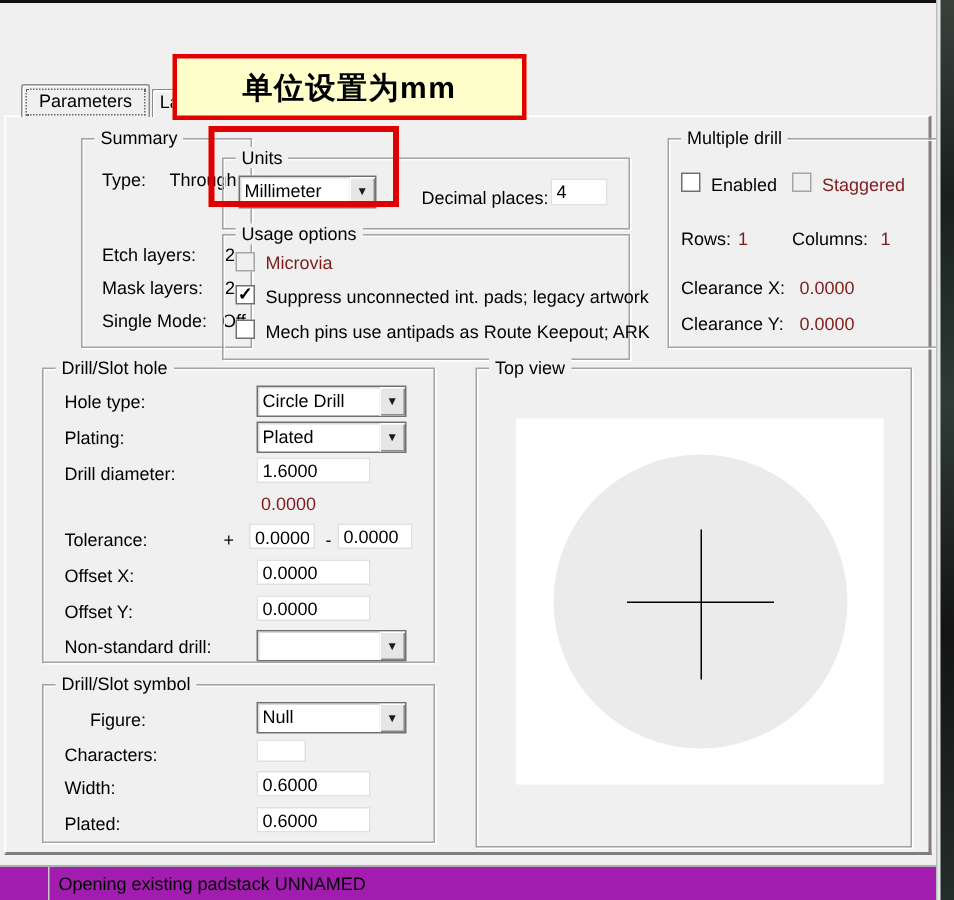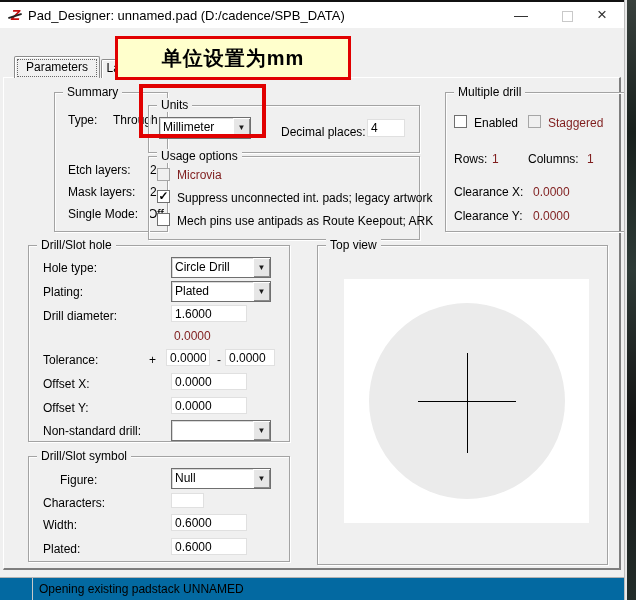--- a/index.html
+++ b/index.html
@@ -59,37 +59,30 @@
   .cross-v{position:absolute;left:123px;top:74px;width:1px;height:100px;background:#000;}
   .cross-h{position:absolute;left:74px;top:122px;width:98px;height:1px;background:#000;}
 
   
   .callout{position:absolute;left:115px;top:36px;width:236px;height:44px;background:#ffffcc;border:3px solid #e10000;
     box-sizing:border-box;display:flex;align-items:center;justify-content:center;z-index:20;}
   .callout span{font-size:20px;font-weight:bold;color:#000;letter-spacing:1px;}
   .hilite{position:absolute;left:139px;top:84px;width:127px;height:54px;border:4px solid #e10000;box-sizing:border-box;z-index:19;}
 
   
-  .statusbar{position:absolute;left:0;top:577px;width:627px;height:23px;background:#0369a1;border-top:1px solid #b3b3b3;box-sizing:border-box;}
+  .statusbar{position:absolute;left:0;top:577px;width:627px;height:23px;background:#a21caf;border-top:1px solid #b3b3b3;box-sizing:border-box;}
   .sb-left{position:absolute;left:0;top:0;width:33px;height:100%;border-right:1px solid #c9c9c9;box-sizing:border-box;}
   .sb-msg{position:absolute;left:39px;top:4px;font-size:12px;color:#000;white-space:nowrap;}
 </style>
 </head>
 <body>
 
 <div class="screen">
   <div class="topline"></div>
 
-  <div class="titlebar">
-    <div class="app-icon"><span>Z</span></div>
-    <div class="title-text">Pad_Designer: unnamed.pad (D:/cadence/SPB_DATA)</div>
-    <div class="winbtn" style="left:505px;"><span>—</span></div>
-    <div class="winbtn" style="left:551px;"><span class="max-square"></span></div>
-    <div class="winbtn" style="left:586px;font-size:17px;"><span>×</span></div>
-  </div>
 
 
   <div class="tab active" style="left:14px;top:56px;width:86px;height:22px;line-height:20px;">
     <span>Parameters</span>
     <span class="focus"></span>
   </div>
   <div class="tab" style="left:101px;top:59px;width:47px;height:19px;line-height:17px;">
     <span>Layers</span>
   </div>
 

